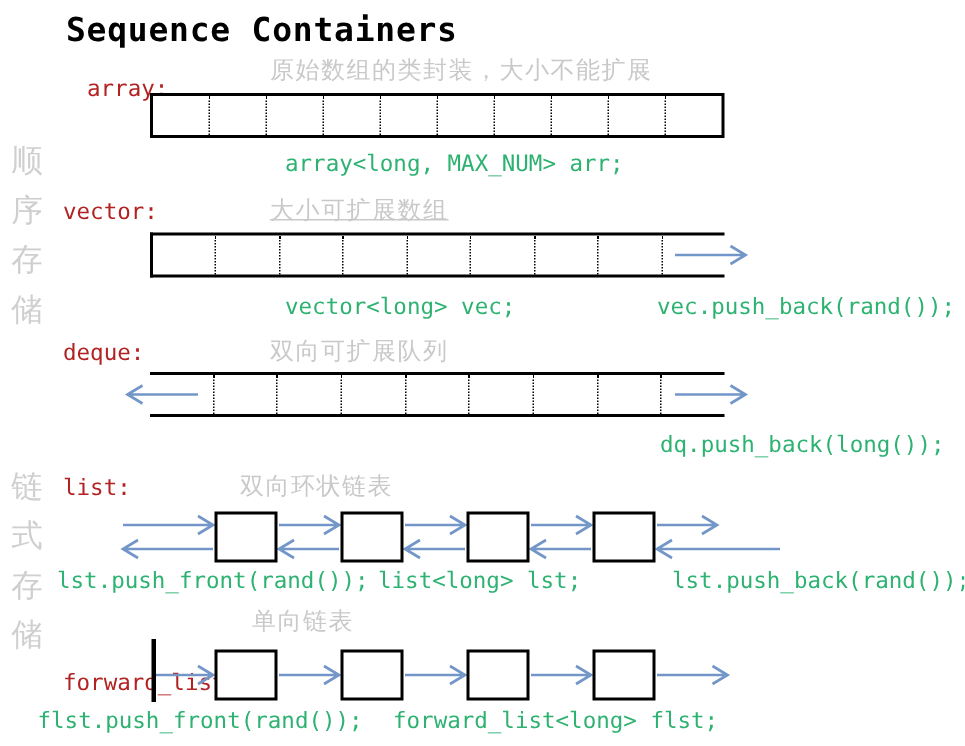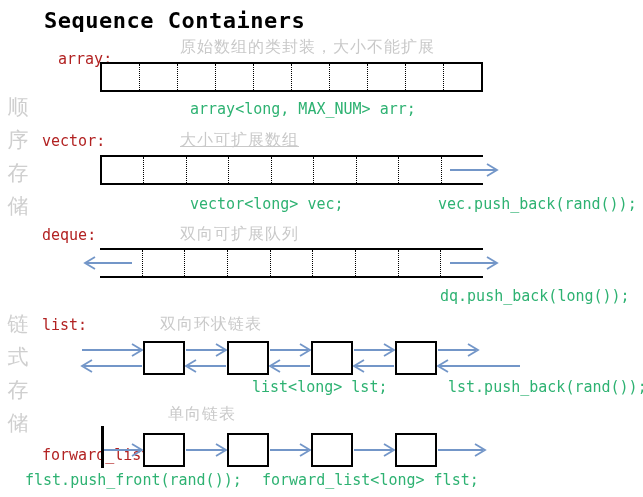--- a/index.html
+++ b/index.html
@@ -116,20 +116,21 @@
       <path d="M440 30 H360 M368 24 L358 30 L368 36"></path>
     </g>
 
     <g fill="#ffffff" stroke="#000000" stroke-width="2">
       <rect x="64" y="6" width="40" height="32"></rect>
       <rect x="148" y="6" width="40" height="32"></rect>
       <rect x="232" y="6" width="40" height="32"></rect>
       <rect x="316" y="6" width="40" height="32"></rect>
     </g>
   </svg>
+  <div class="abs code" style="left:38px;top:378px;">lst.push_front(rand());</div>
   <div class="abs code" style="left:252px;top:378px;">list&lt;long&gt; lst;</div>
   <div class="abs code" style="left:448px;top:378px;text-align:center;">lst.push_back(rand());</div>
 
   <div class="abs lbl" style="left:42px;top:406px;margin-top:40px;">forward_list:</div>
   <div class="abs desc" style="left:168px;top:404px;">单向链表</div>
   <svg class="abs" style="left:95px;top:424px;" width="400" height="48" viewBox="0 0 400 48">
 
     <rect x="6" y="2" width="3" height="42" fill="#000000"></rect>
 
     <g stroke="#7396c8" stroke-width="1.8" fill="none">

